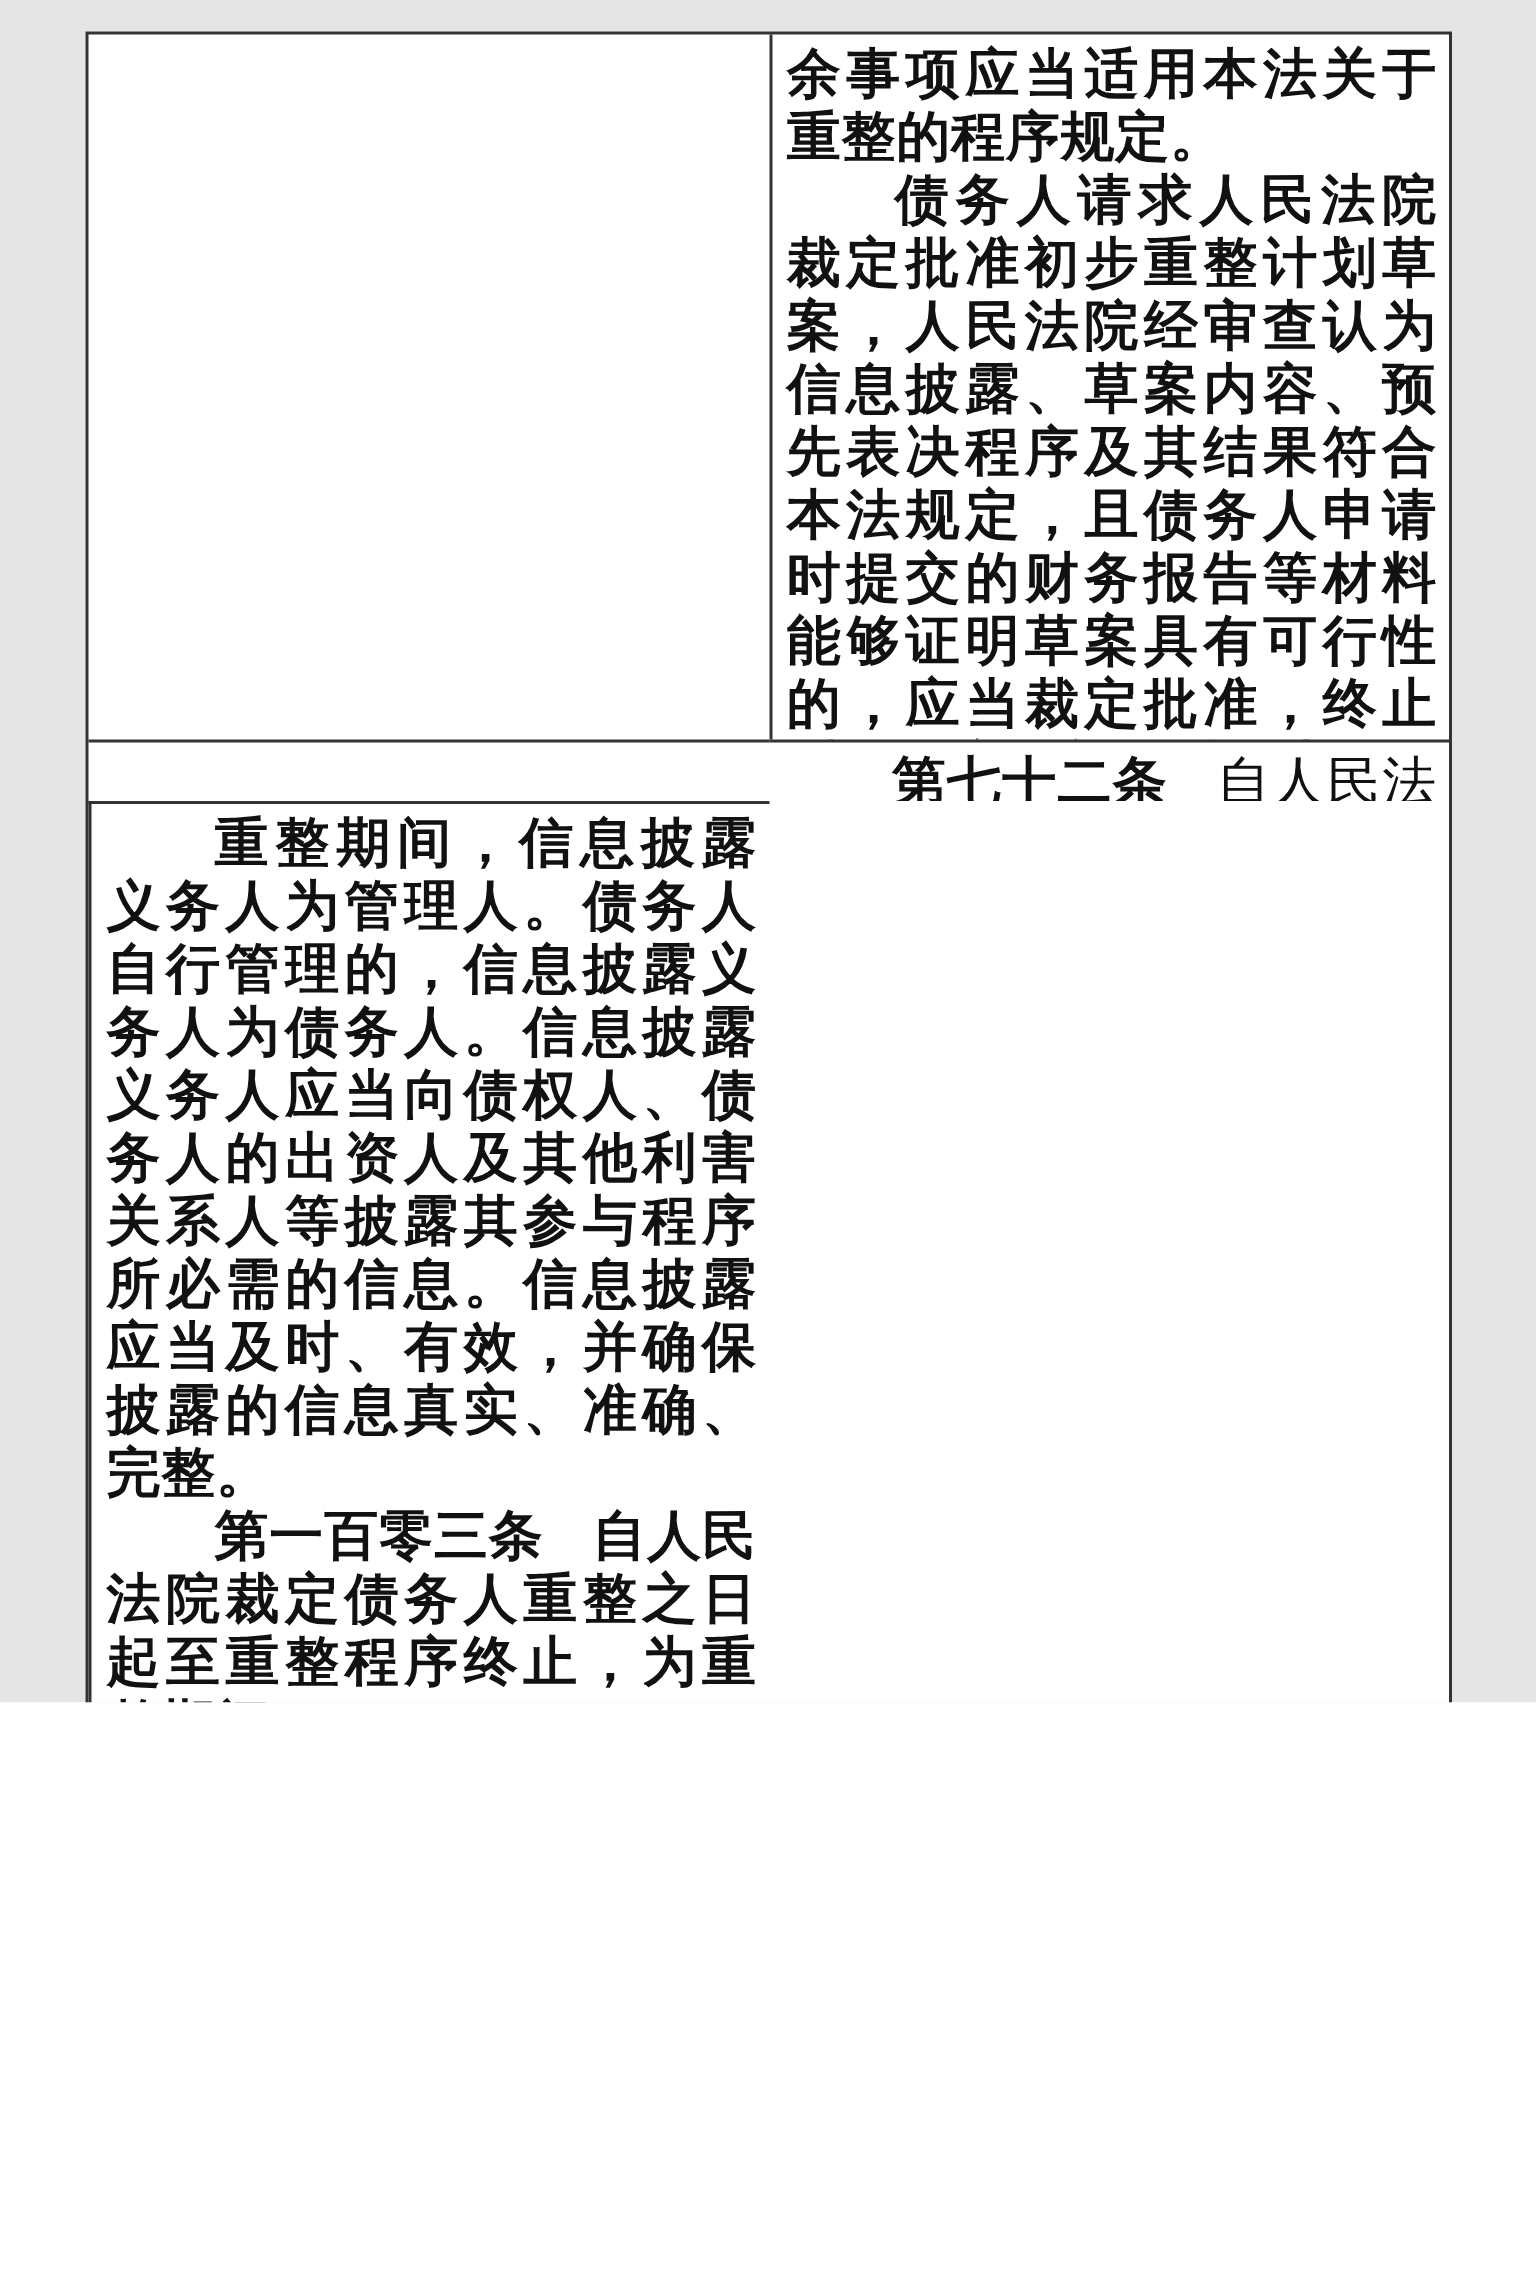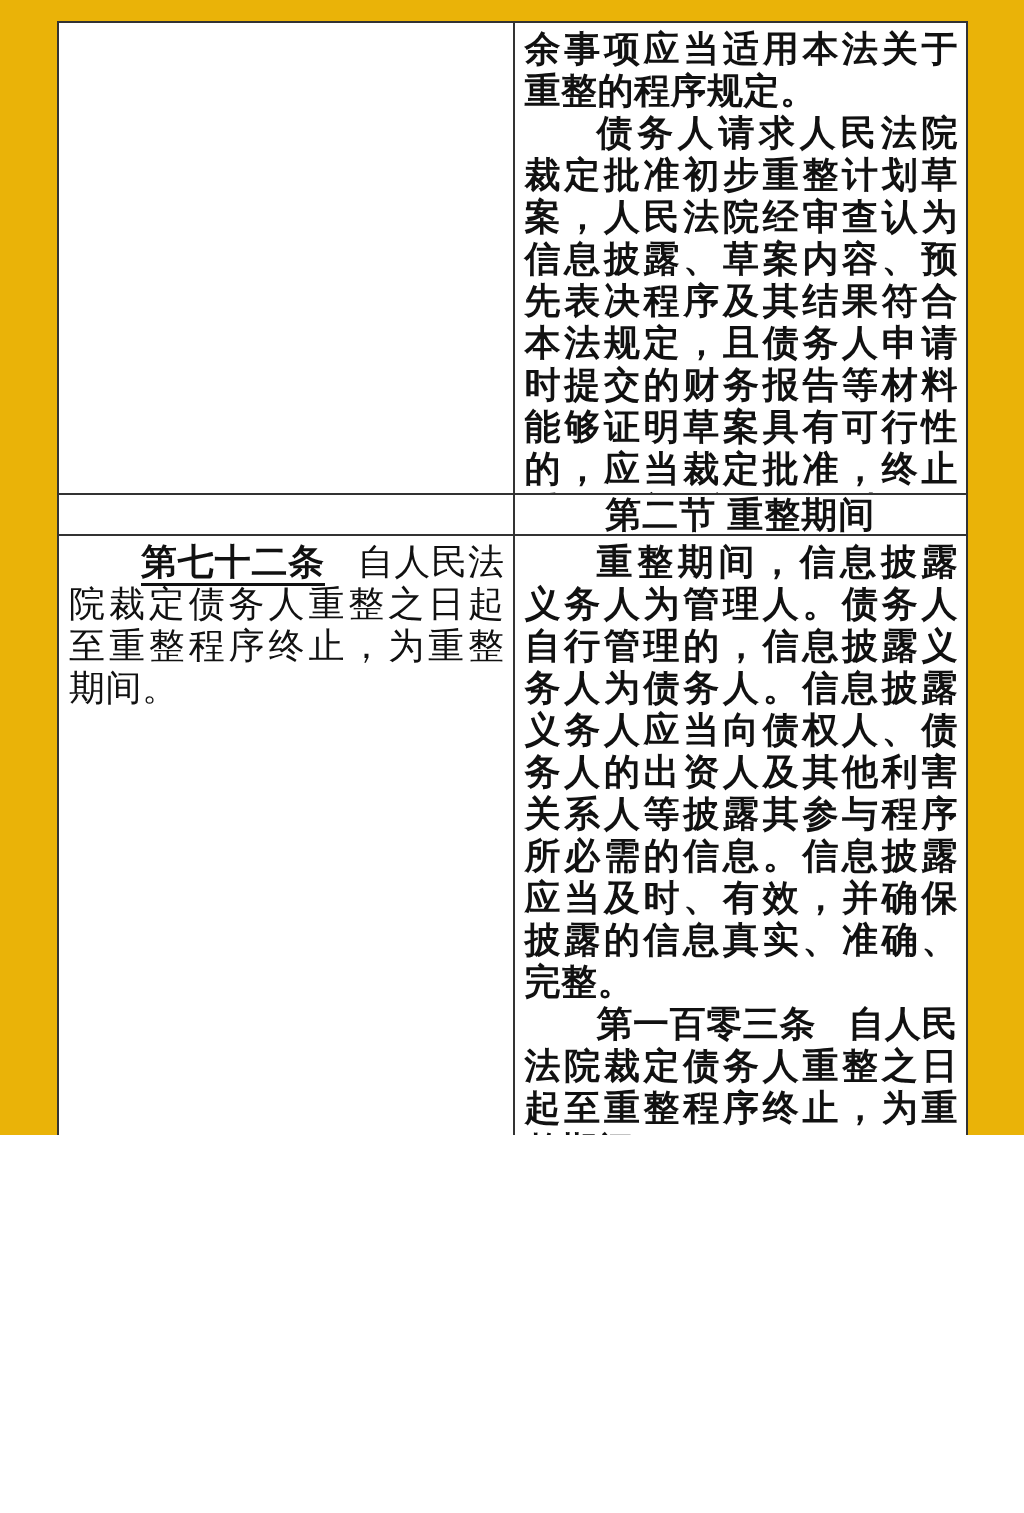--- a/index.html
+++ b/index.html
@@ -5,21 +5,21 @@
   html, body {
     margin: 0;
     padding: 0;
     background: #ffffff;
     font-family: "Liberation Sans", sans-serif;
   }
   .page {
     position: relative;
     width: 1024px;
     height: 1135px;
-    background: #eab308;
+    background: #e5e5e5;
     color: #111111;
     overflow: hidden;
   }
   .law-table {
     position: absolute;
     left: 57px;
     top: 21px;
     width: 907px;
     height: 1416px;
     border: 2px solid #333333;
@@ -103,23 +103,20 @@
 
   <div class="law-table">
 
     <div class="cell r1 col-l cell-pad doc-text old-text"></div>
     <div class="cell r1 col-r cell-pad doc-text new-text">
       <p class="para no-indent">余事项应当适用本法关于重整的程序规定。</p>
       <p class="para">债务人请求人民法院裁定批准初步重整计划草案，人民法院经审查认为信息披露、草案内容、预先表决程序及其结果符合本法规定，且债务人申请时提交的财务报告等材料能够证明草案具有可行性的，应当裁定批准，终止重整程序，并予以公告。</p>
     </div>
 
     <div class="cell r2 col-l"></div>
-    <div class="cell r2 col-r header-cell">
-      <span class="section-title">第二节 重整期间</span>
-    </div>
 
     <div class="cell r3 col-l cell-pad doc-text old-text">
       <p class="para">
         <span class="old-article-no">第七十二条</span><span>自人民法院裁定债务人重整之日起至重整程序终止，为重整期间。</span>
       </p>
     </div>
     <div class="cell r3 col-r cell-pad doc-text new-text">
       <p class="para">重整期间，信息披露义务人为管理人。债务人自行管理的，信息披露义务人为债务人。信息披露义务人应当向债权人、债务人的出资人及其他利害关系人等披露其参与程序所必需的信息。信息披露应当及时、有效，并确保披露的信息真实、准确、完整。</p>
       <p class="para">
         <span class="new-article-no">第一百零三条</span><span>自人民法院裁定债务人重整之日起至重整程序终止，为重整期间。</span>

